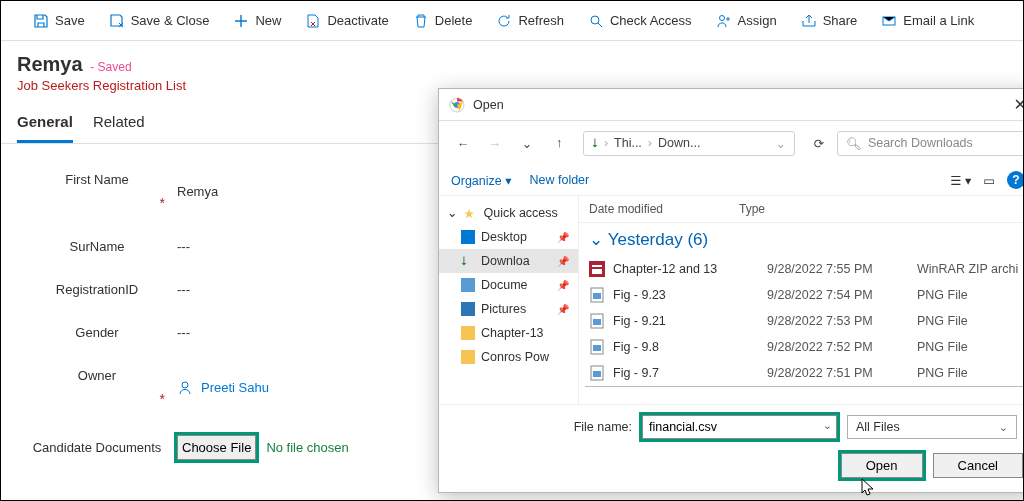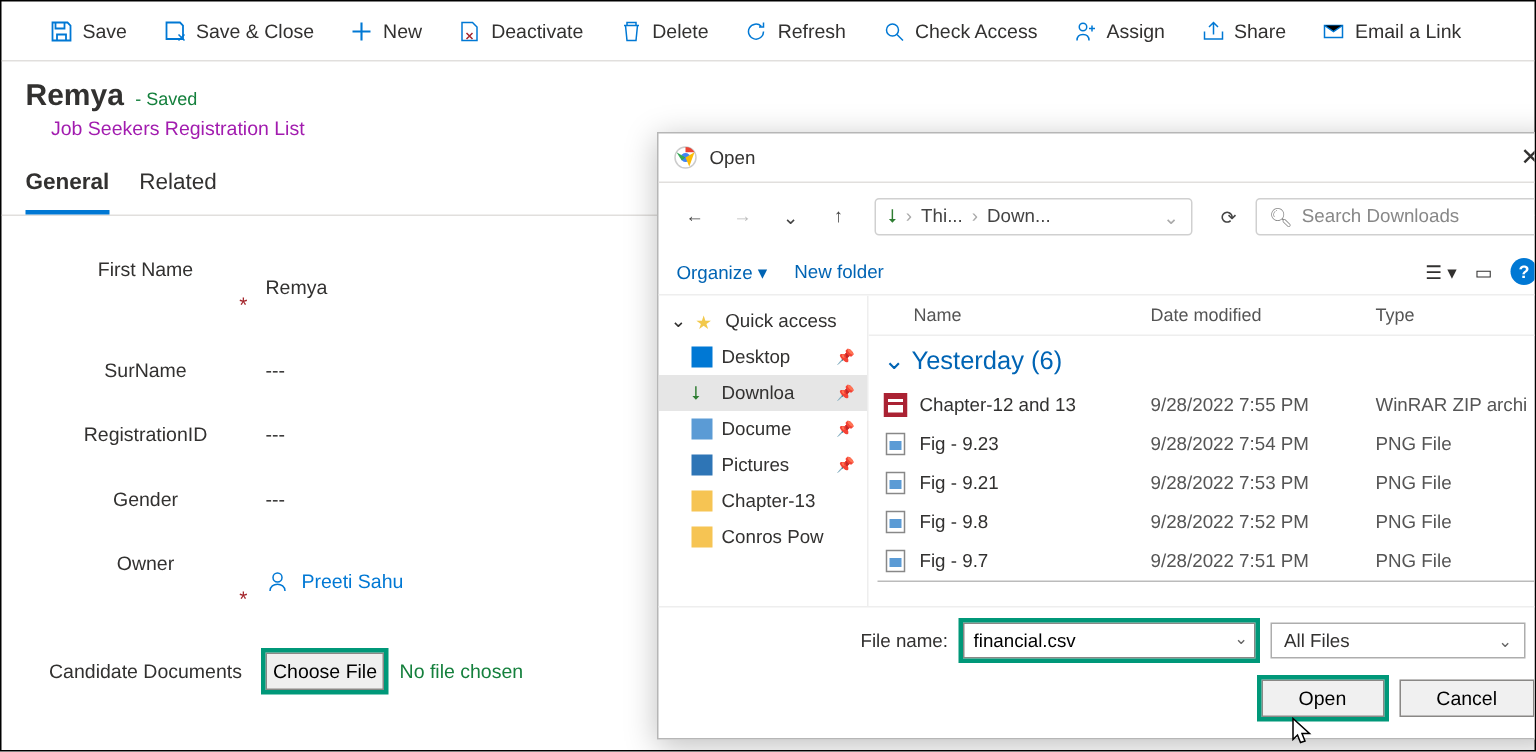--- a/index.html
+++ b/index.html
@@ -32,22 +32,22 @@
     cursor: pointer;
     color: #323130;
     font-size: 13px;
     background: transparent;
     border: none;
   }
   .tb-btn .ico { width: 16px; height: 16px; display:flex; align-items:center; justify-content:center; color:#0078d4; }
   
   .record-header { padding: 12px 16px 4px 16px; }
   .record-title { font-size: 20px; font-weight: 600; display:inline; }
-  .record-saved { font-size: 12px; color:#15803d; margin-left:4px; }
-  .record-sub { font-size: 13px; color:#a21caf; margin-top:2px;margin-left:17px; }
+  .record-saved { font-size: 12px; color:#ec4899; margin-left:4px; }
+  .record-sub { font-size: 13px; color:#b91c1c; margin-top:2px; }
   
   .tabs { display:flex; gap:20px; padding: 10px 16px 0 16px; border-bottom:1px solid #e1dfdd; }
   .tab { padding: 6px 0 10px 0; cursor:pointer; font-size:15px; color:#323130; }
   .tab.active { font-weight:600; border-bottom:3px solid #0078d4; }
   
   .form { padding: 14px 16px; }
   .form-row { display:flex; align-items:center; padding:14px 0; }
   .form-label { width:160px; color:#323130; display:flex; align-items:center; gap:8px;flex-direction:column; }
   .req { color:#a4262c; font-size:14px; margin-left:auto; margin-right:12px; }
   .form-value { color:#323130; }
@@ -390,21 +390,20 @@
           <span class="ticon" style="background:#f6c453;"></span>
           <span>Chapter-13</span>
         </div>
       <div class="tree-item">
           <span class="ticon" style="background:#f6c453;"></span>
           <span>Conros Pow</span>
         </div>
     </div>
     <div class="filelist">
       <div class="cols">
-        <div class="col-name">Name</div>
         <div class="col-date">Date modified</div>
         <div class="col-type">Type</div>
       </div>
       <div class="group">⌄ <span>Yesterday (6)</span></div>
       <div id="files">
           <div class="file-row">
             <span class="ficon"><svg width="16" height="16">
                 <rect width="16" height="16" fill="#a23"></rect>
                 <path d="M3 4h10v2H3z M3 8h10v5H3z" fill="#fff"></path>
               </svg></span>

